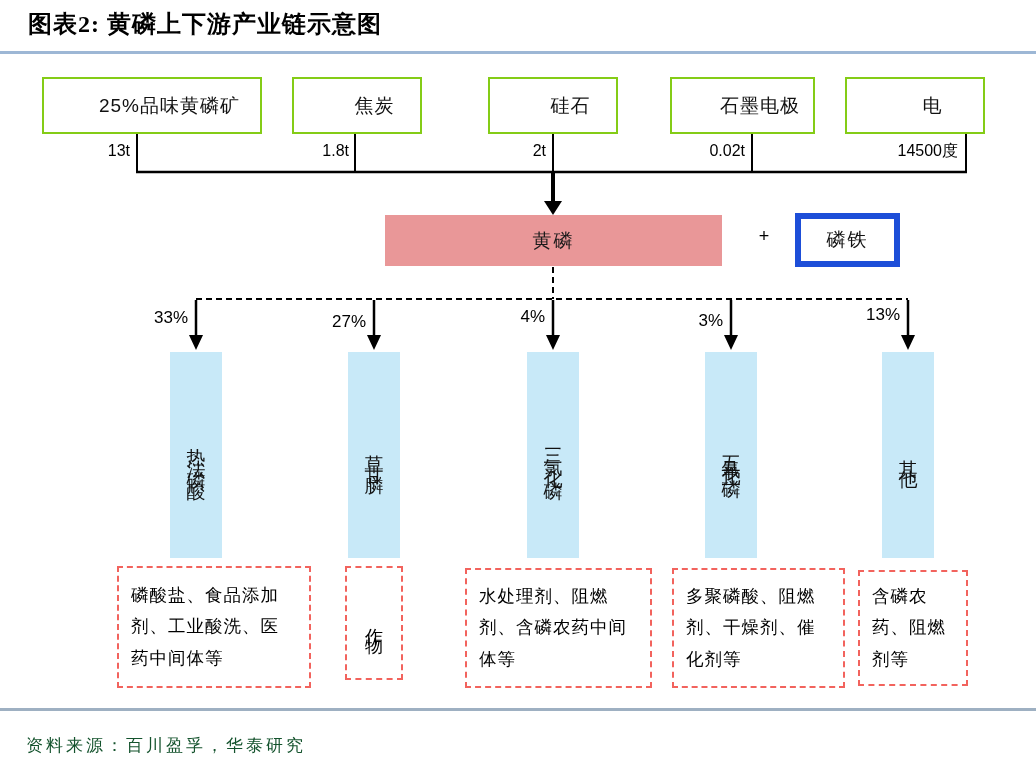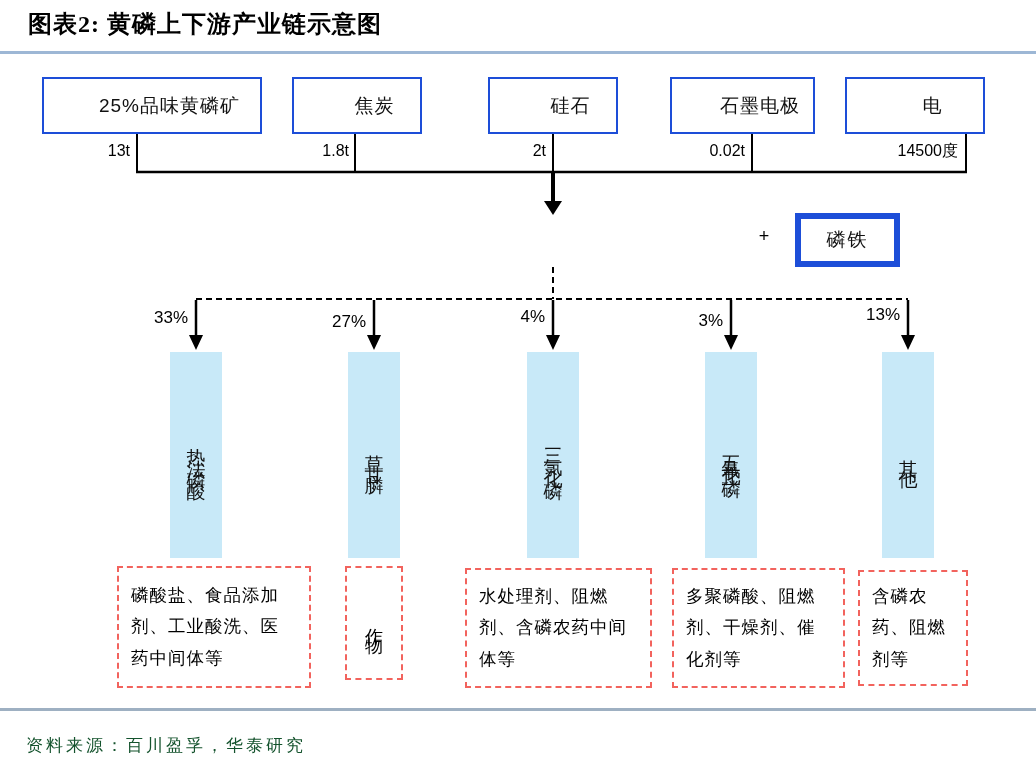--- a/index.html
+++ b/index.html
@@ -7,21 +7,21 @@
     position:relative;width:1036px;height:760px;background:#fff;overflow:hidden;
     font-family:"Liberation Sans","DejaVu Sans",sans-serif;color:#111;border-radius:16px;
   }
   .abs{position:absolute;}
   #title{
     left:28px;top:8px;width:900px;font-size:24px;font-weight:bold;color:#000;
     letter-spacing:1px;font-family:"Liberation Serif","DejaVu Serif",serif;
   }
   #title-rule{left:0;top:51px;width:1036px;height:3px;background:#9db7d5;}
   .node{
-    border:2px solid #1d4ed8;background:#fff;display:flex;align-items:center;justify-content:center;
+    border:2px solid #84cc16;background:#fff;display:flex;align-items:center;justify-content:center;
     font-size:19px;letter-spacing:1px;box-sizing:border-box;padding-left:35px;
   }
   .amount{font-size:16px;color:#000;text-align:right;height:22px;line-height:22px;}
   .pct{font-size:17px;color:#000;text-align:right;width:46px;}
   #product-box{
     left:385px;top:215px;width:337px;height:51px;background:#e99798;
     display:flex;align-items:center;justify-content:center;font-size:19px;letter-spacing:2px;color:#1a1a1a;
   }
   #plus{left:752px;top:226px;width:24px;text-align:center;font-size:18px;color:#000;}
   #byproduct-box{
@@ -96,20 +96,21 @@
   <div class="abs node" style="left:488px;top:77px;width:130px;height:57px">硅石</div>
   <div class="abs node" style="left:670px;top:77px;width:145px;height:57px">石墨电极</div>
   <div class="abs node" style="left:845px;top:77px;width:140px;height:57px">电</div>
 
   <div class="abs amount" style="right:906px;top:140px">13t</div>
   <div class="abs amount" style="right:687px;top:140px">1.8t</div>
   <div class="abs amount" style="right:490px;top:140px">2t</div>
   <div class="abs amount" style="right:291px;top:140px">0.02t</div>
   <div class="abs amount" style="right:78px;top:140px">14500度</div>
 
+  <div id="product-box" class="abs">黄磷</div>
   <div id="plus" class="abs">+</div>
   <div id="byproduct-box" class="abs">磷铁</div>
 
   <div class="abs pct" style="left:142px;top:308px">33%</div>
   <div class="abs pct" style="left:320px;top:312px">27%</div>
   <div class="abs pct" style="left:499px;top:307px">4%</div>
   <div class="abs pct" style="left:677px;top:311px">3%</div>
   <div class="abs pct" style="left:854px;top:305px">13%</div>
 
   <div class="abs vbox" style="left:170px">

